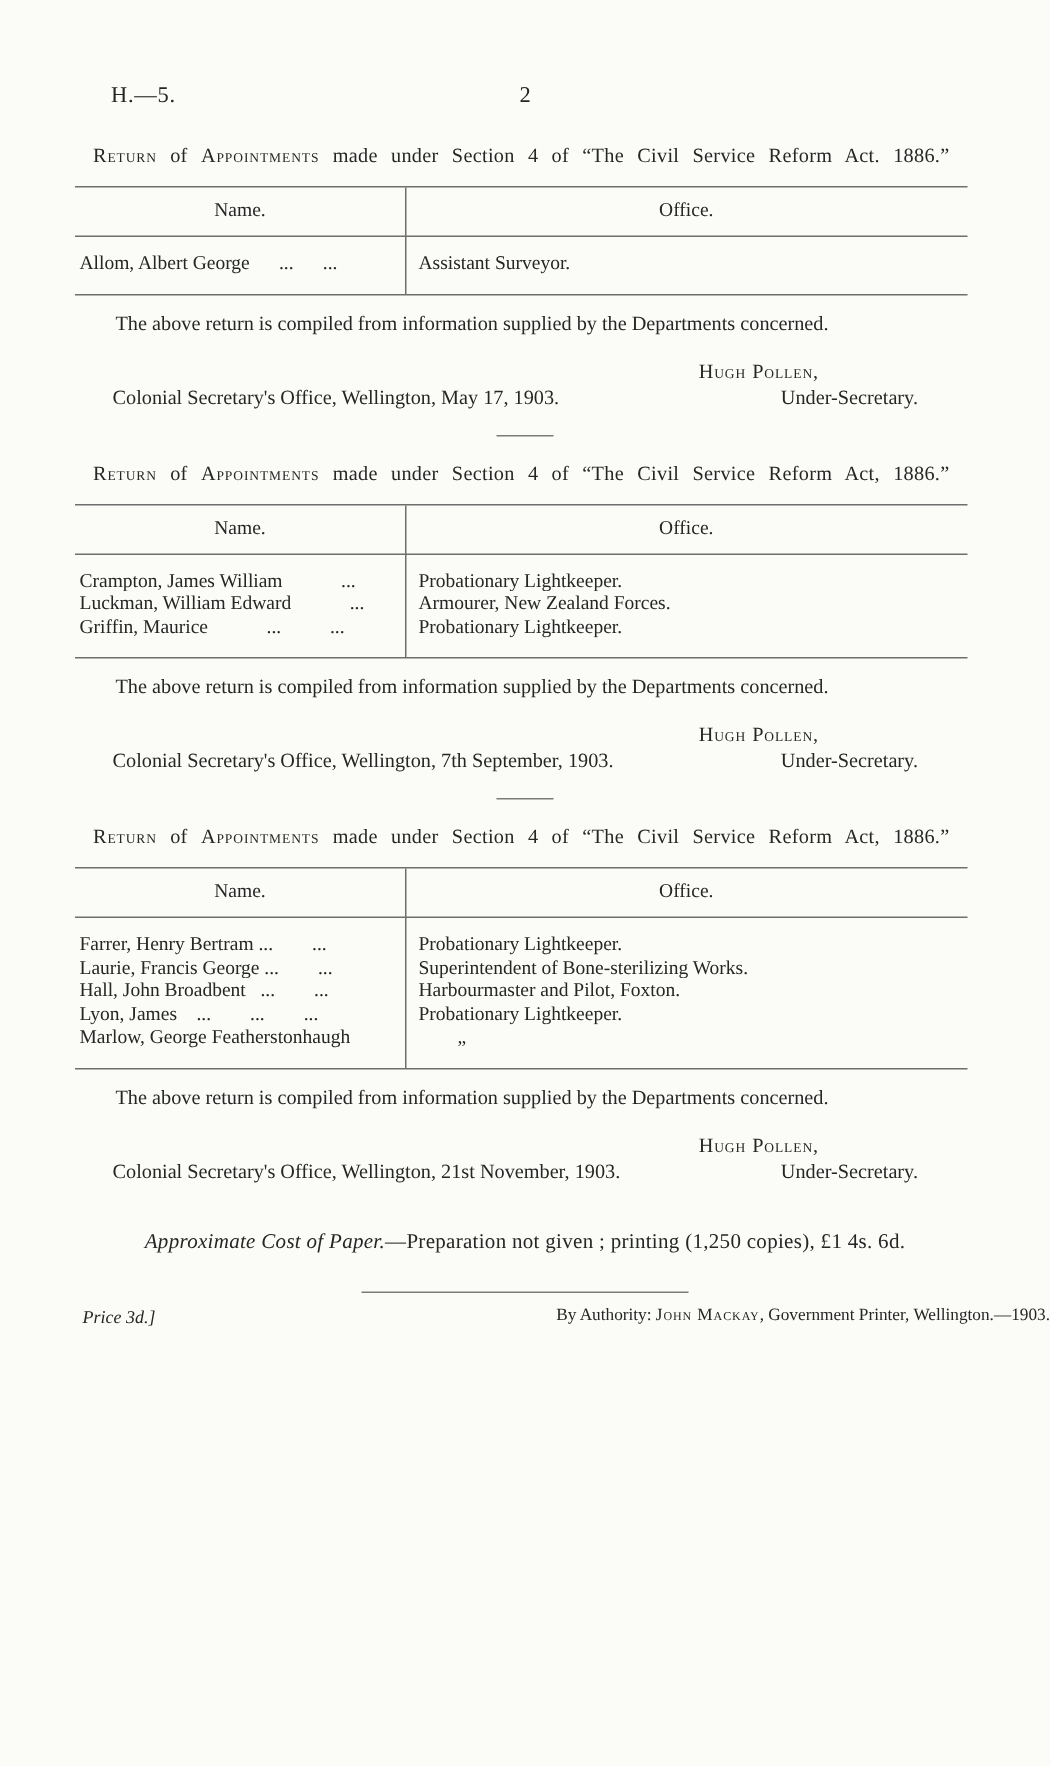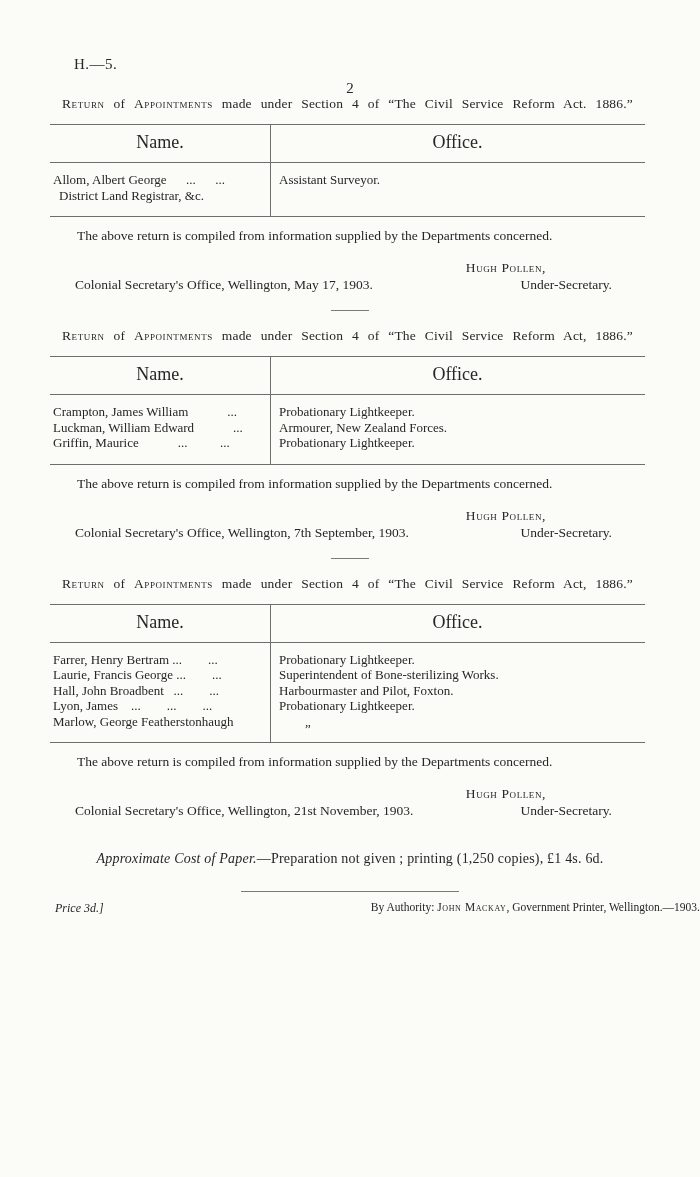--- a/index.html
+++ b/index.html
@@ -1,28 +1,28 @@
 <!DOCTYPE html>
 <html><head>
 <meta charset="utf-8">
 <style>
   *{box-sizing:border-box}
   html,body{margin:0;padding:0}
   body{width:700px;height:1177px;background:#fbfbf8;font-family:"Liberation Serif","DejaVu Serif",serif;color:#262626;overflow:hidden}
   .page{position:relative;width:700px;height:1177px}
-  .pagehead{position:relative;padding-top:80px;height:84px}
+  .pagehead{position:relative;padding-top:56px;height:84px}
   .doc-ref{position:absolute;left:74px;top:56px;font-size:15px;letter-spacing:.5px}
   .page-num{text-align:center;font-size:15px}
   .section{margin:0 55px 0 50px}
   .ret-title{margin:12px;font-weight:normal;font-size:13.5px;text-align:justify;text-align-last:justify;letter-spacing:.2px}
   .sc{font-variant:small-caps;letter-spacing:.6px}
   .rtable{position:relative;margin-top:7px;border-top:1px solid #6e6e6e;border-bottom:1px solid #6e6e6e}
   .rtable::after{content:"";position:absolute;top:0;bottom:0;left:220px;width:1px;background:#6e6e6e}
   .rt-head{display:flex;border-bottom:1px solid #6e6e6e}
-  .rt-head>div{padding:7px 0 9px;font-size:18px;text-align:center}
+  .rt-head>div{padding:7px 0 9px;font-size:13px;text-align:center}
   .rt-head .c1{width:220px}
   .rt-head .c2{flex:1}
   .rt-body{padding:9px 0 13px}
   .rt-row{display:flex;font-size:13px;line-height:15.5px}
   .rt-row .c1{width:220px;white-space:pre;padding-left:3px;overflow:hidden}
   .rt-row .c2{flex:1;white-space:pre;padding-left:9px;overflow:hidden}
   .compiled{margin:11px 0 0;font-size:13.5px;text-indent:27px}
   .sig-name{margin-top:16px;font-size:13.5px;text-align:right;padding-right:99px}
   .sig-row{display:flex;justify-content:space-between;font-size:13.5px;margin-top:1px;padding-left:25px;padding-right:33px}
   .sep{width:38px;height:1px;background:#7a7a7a;margin:17px auto}
@@ -49,21 +49,20 @@
       <div class="rt-head">
         <div class="c1">Name.</div>
         <div class="c2">Office.</div>
       </div>
       <div class="rt-body">
         <div class="rt-row">
           <div class="c1">Allom, Albert George      ...      ...</div>
           <div class="c2">Assistant Surveyor.</div>
         </div>
         <div class="rt-row">
-          <div class="c2">District Land Registrar, &amp;c.</div>
         </div>
       </div>
     </div>
     <p class="compiled">The above return is compiled from information supplied by the Departments concerned.</p>
     <div class="sig-name"><span class="sc">Hugh Pollen,</span></div>
     <div class="sig-row">
       <span>Colonial Secretary's Office, Wellington, May 17, 1903.</span>
       <span>Under-Secretary.</span>
     </div>
   </div>

